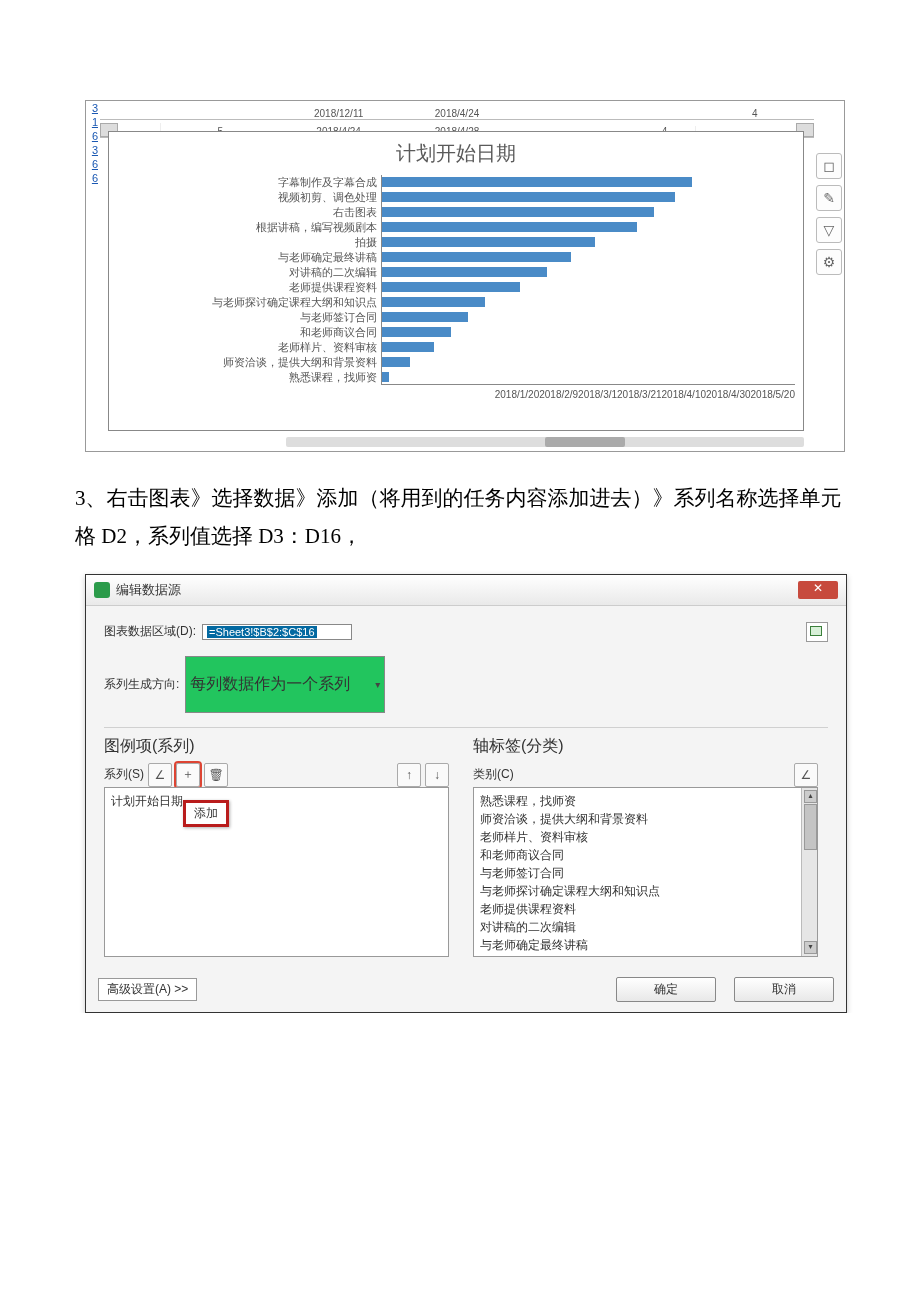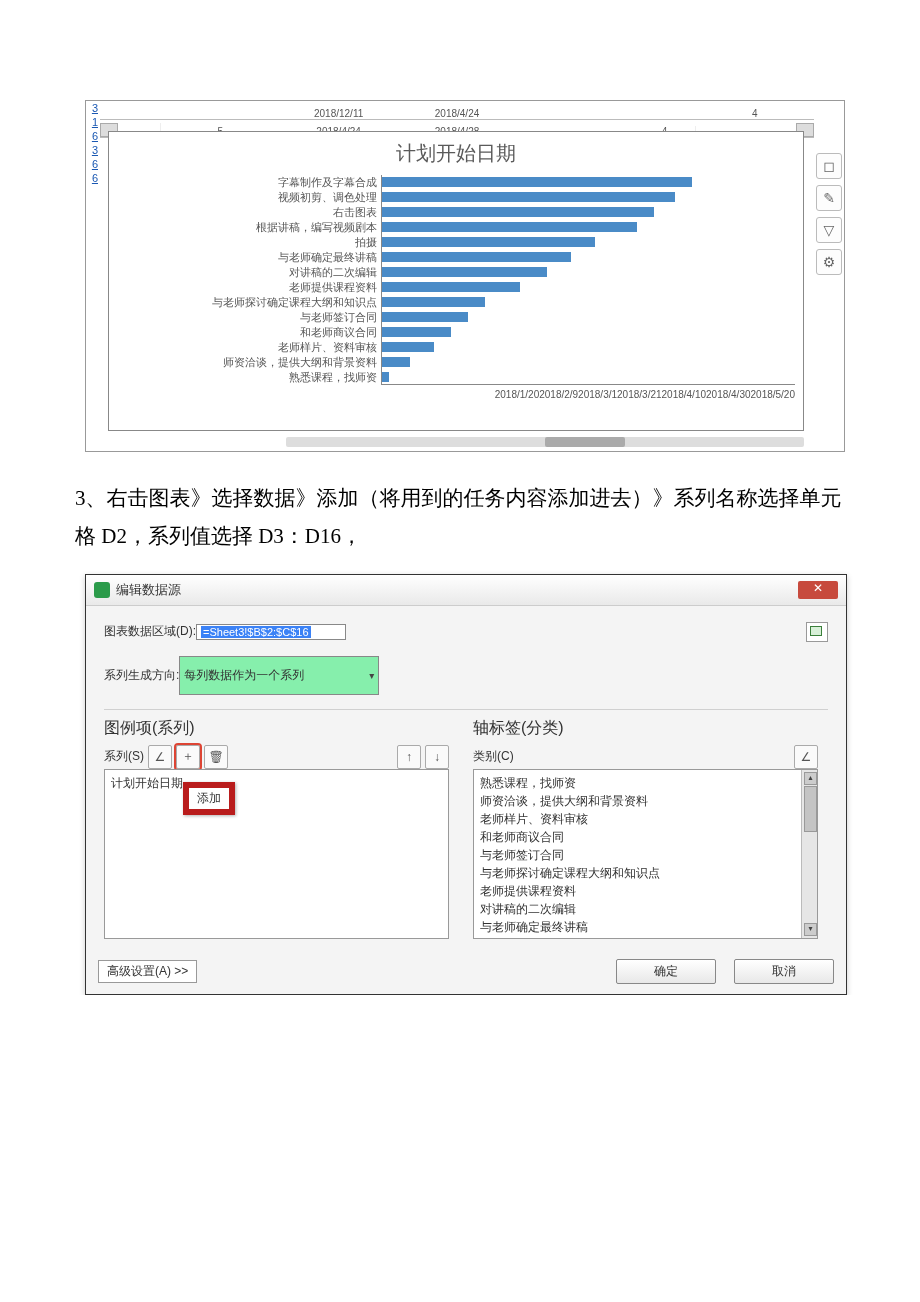--- a/index.html
+++ b/index.html
@@ -122,35 +122,35 @@
     background:linear-gradient(#fff,#e9e9e9);
     display:flex; align-items:center;
     padding:0 8px;
     border-bottom:1px solid #ccc;
   }
   .dlg-app-icon { width:16px; height:16px; background:#2b9b4a; border-radius:3px; margin-right:6px;}
   .dlg-title { font-size:13px; color:#333;}
   .dlg-close { margin-left:auto; width:40px; height:18px; background:#c74a3d; color:#fff; text-align:center; font-size:12px; border-radius:2px;}
   .dlg-body { padding:16px 18px 10px 18px; background:#f4f4f4;}
   .row { display:flex; align-items:center; font-size:12px; color:#333; margin-bottom:14px;}
-  .row label { }
+  .row label { margin-right:6px;}
   .range-input {
     border:1px solid #888; background:#fff; padding:1px 4px; color:#1368c7;
     font-size:11px; min-width:140px;
   }
-  .range-input .sel { background:#3b82f6; color:#fff; padding:0 2px;}
+  .range-input .sel { background:#0369a1; color:#fff; padding:0 2px;}
   .range-picker-btn {
     width:20px; height:18px; margin-left:12px;
     display:inline-block; border:1px solid #999; background:#fff;
     position:relative;
   }
   .range-picker-btn::after{content:""; position:absolute; left:3px; top:3px; width:10px; height:8px; border:1px solid #3a7f3a; background:#d8f0d8;}
   .sel-combo {
-    border:1px solid #888; background:#86efac; font-size:12px;
-    padding:10px 4px; width:190px; display:flex; justify-content:space-between; align-items:center;
+    border:1px solid #888; background:#22c55e; font-size:16px;
+    padding:17px 4px; width:190px; display:flex; justify-content:space-between; align-items:center;
   }
   .sel-combo::after { content:"▾"; font-size:10px; color:#444;}
   .two-cols {
     display:flex;
     border-top:1px solid #d0d0d0;
     margin-top:4px;
   }
   .col { flex:1; padding:8px 10px 2px 0;}
   .col + .col { padding-left:14px;}
   .col-head { font-size:16px; margin-bottom:6px;}
@@ -158,21 +158,21 @@
     display:flex; align-items:center; font-size:12px; gap:4px;
     margin-bottom:0;
   }
   .tb-btn {
     width:22px; height:22px; border:1px solid #aaa; background:#fafafa;
     display:flex; align-items:center; justify-content:center;
     border-radius:2px; color:#555; font-size:12px;
   }
   .tb-btn.add-btn { outline:2px solid #d43; outline-offset:0; }
   .tooltip {
-    position:absolute; background:#fff; border:6px solid #b91c1c;
+    position:absolute; background:#fff; border:3px solid #b91c1c;
     box-shadow:1px 1px 3px rgba(0,0,0,.3); font-size:12px; padding:2px 8px;
   }
   .listbox {
     border:1px solid #999; background:#fff; height:160px;
     font-size:12px; color:#333; padding:4px 6px; overflow:hidden;
     position:relative;
   }
   .listbox .scroll {
     position:absolute; right:0; top:0; bottom:0; width:15px; background:#e6e6e6;
     border-left:1px solid #bbb;

